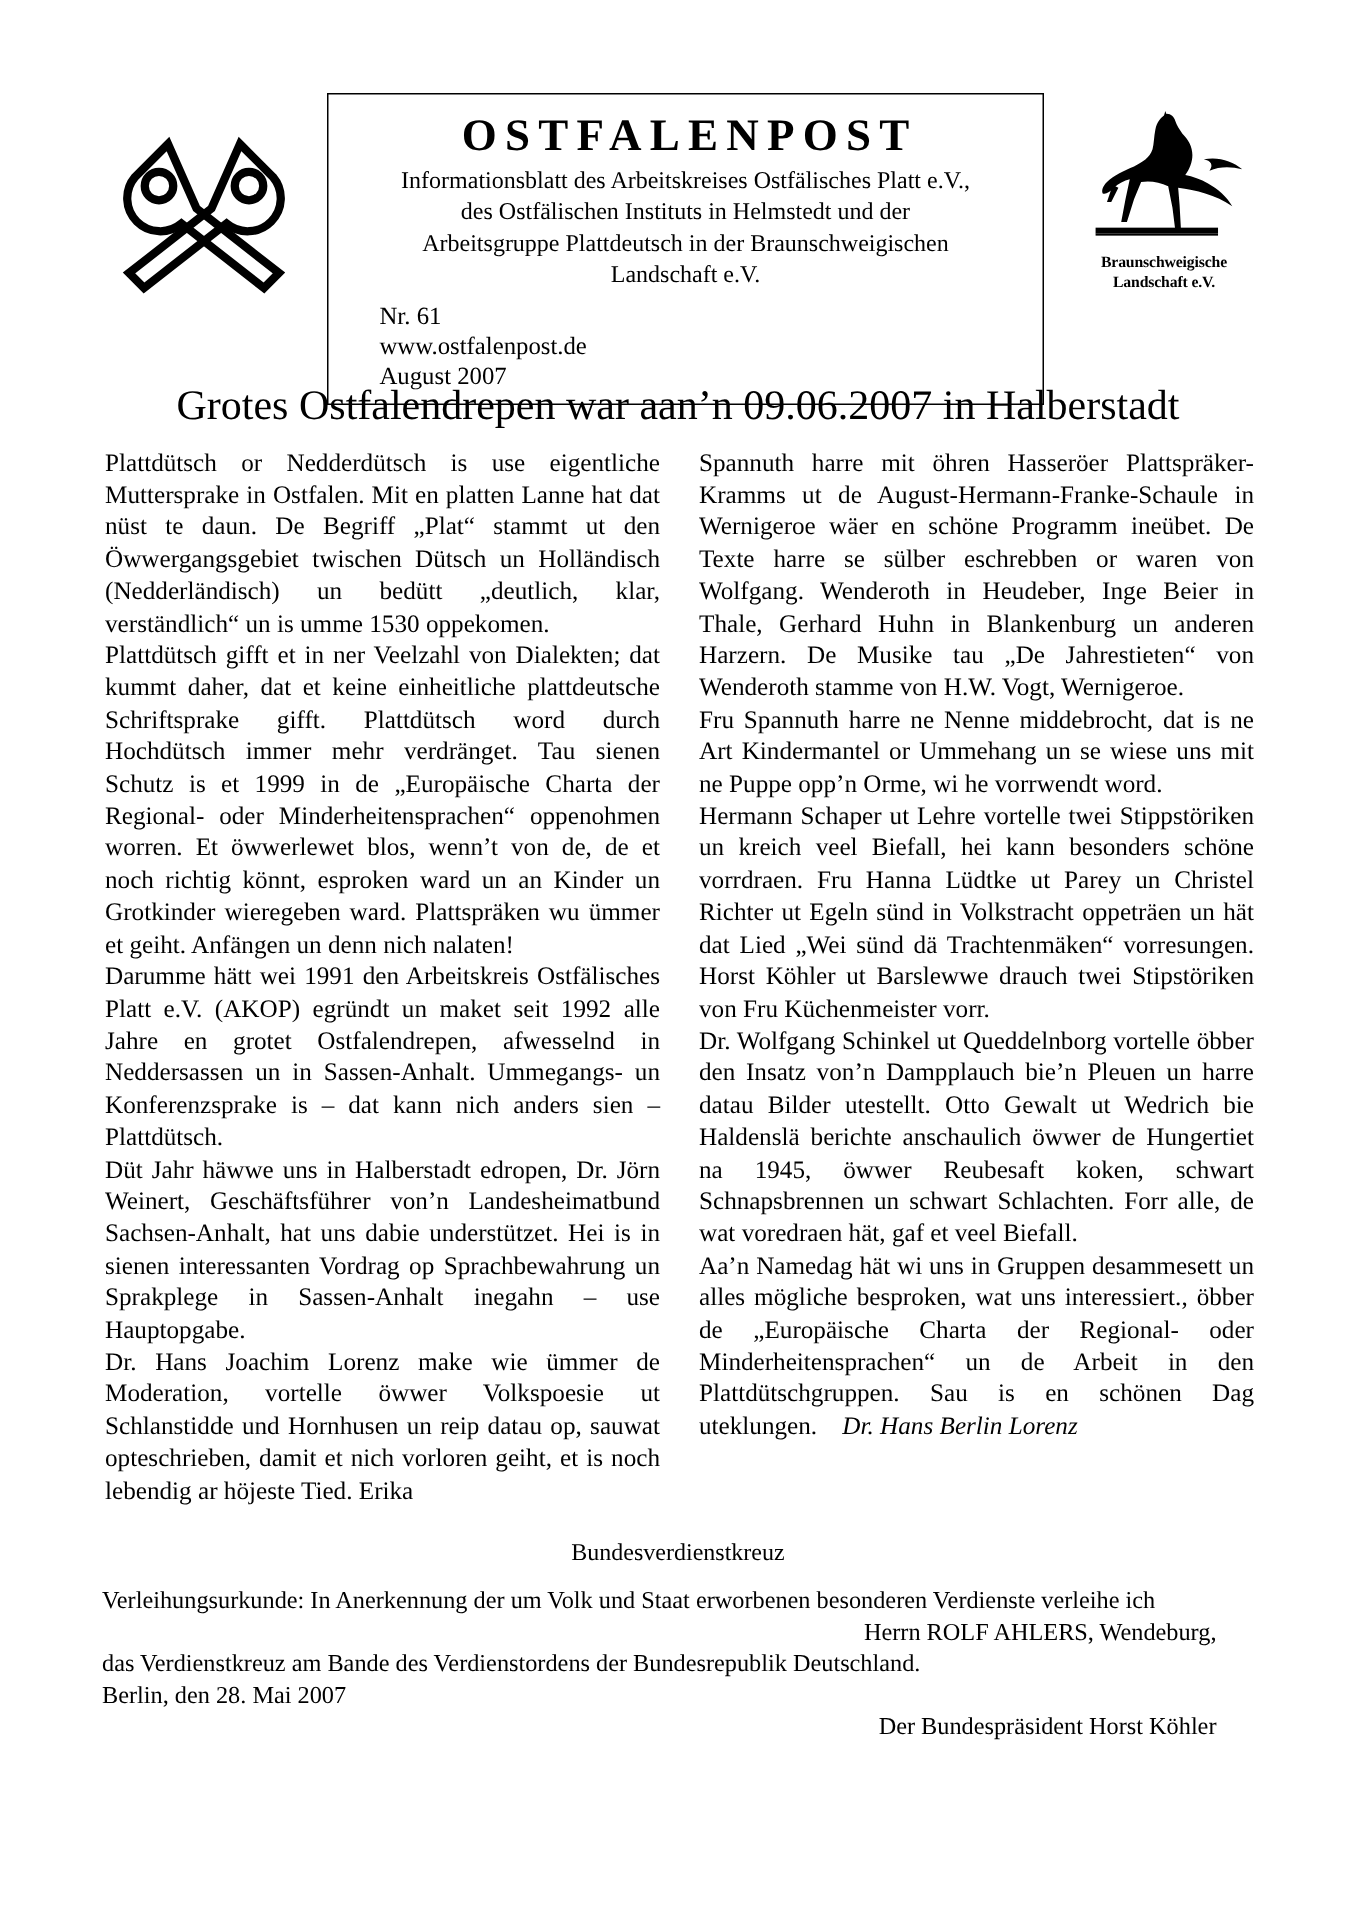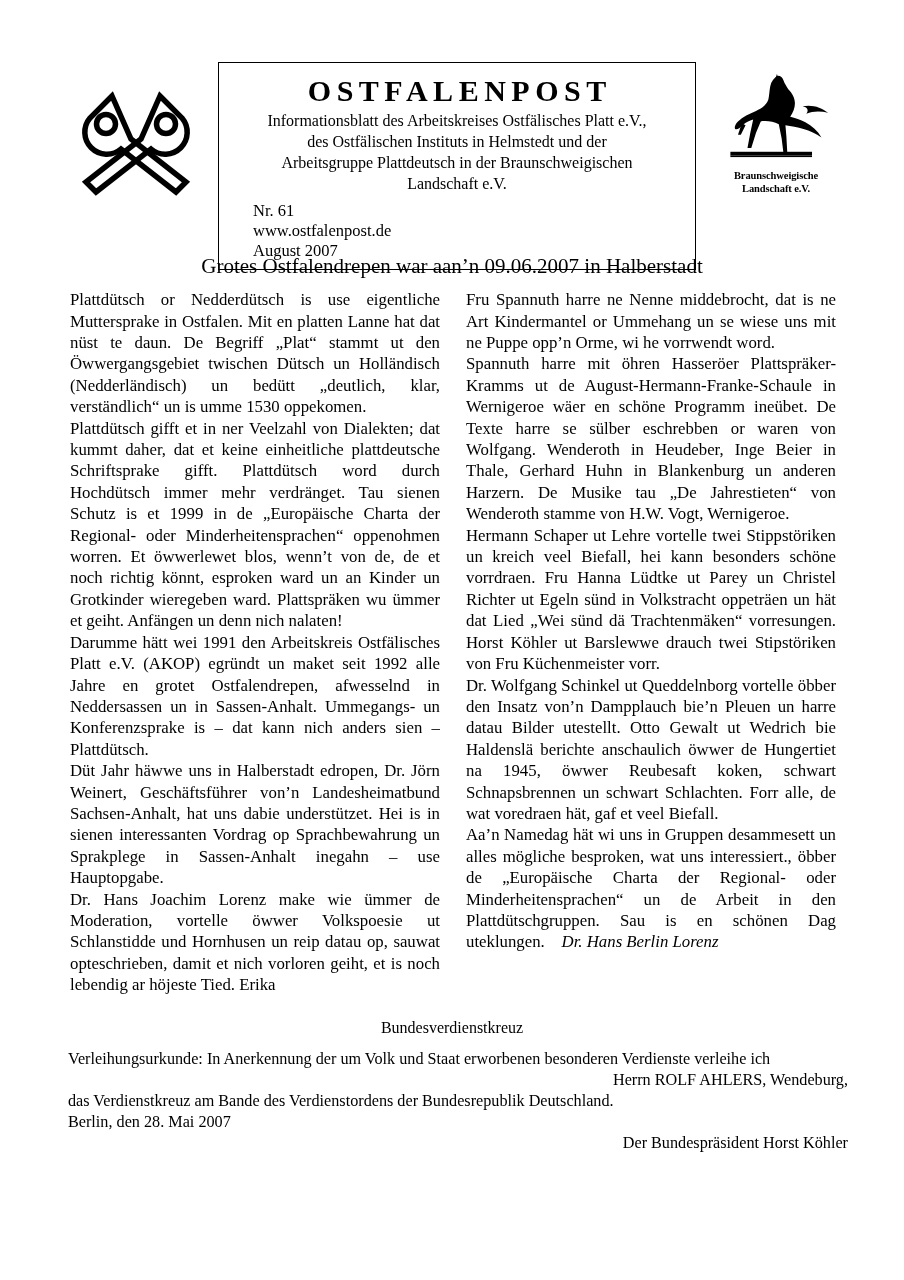--- a/index.html
+++ b/index.html
@@ -87,21 +87,21 @@
     line-height: 1.22;
     text-align: center;
     padding-left: 2px;
     margin-top: 1px;
     letter-spacing: -0.1px;
   }
 
   
   .headline {
     text-align: center;
-    font-size: 21px;
+    font-size: 28px;
     line-height: 1.2;
     margin: 14px 0 10px 0;
     padding: 0 40px;
   }
 
   
   .columns {
     display: flex;
     gap: 26px;
     padding: 0 68px 0 70px;
@@ -124,21 +124,21 @@
   }
 
   
   .section-heading {
     text-align: center;
     font-size: 16px;
     line-height: 1.2;
     margin: 22px 0 12px 0;
   }
   .bottom {
-    padding: 0 56px 0 68px;
+    padding: 0 93px 0 68px;
     box-sizing: border-box;
     font-size: 16.2px;
     line-height: 1.30;
   }
   .bottom p {
     margin: 0;
   }
   .just {
     text-align: justify;
     text-align-last: left;
@@ -233,22 +233,22 @@
 
     <div class="col">
       <p>Plattdütsch or Nedderdütsch is use eigentliche Muttersprake in Ostfalen. Mit en platten Lanne hat dat nüst te daun. De Begriff „Plat“ stammt ut den Öwwergangsgebiet twischen Dütsch un Holländisch (Nedderländisch) un bedütt „deutlich, klar, verständlich“ un is umme 1530 oppekomen.</p>
       <p>Plattdütsch gifft et in ner Veelzahl von Dialekten; dat kummt daher, dat et keine einheitliche plattdeutsche Schriftsprake gifft. Plattdütsch word durch Hochdütsch immer mehr verdränget. Tau sienen Schutz is et 1999 in de „Europäische Charta der Regional- oder Minderheitensprachen“ oppenohmen worren. Et öwwerlewet blos, wenn’t von de, de et noch richtig könnt, esproken ward un an Kinder un Grotkinder wieregeben ward. Plattspräken wu ümmer et geiht. Anfängen un denn nich nalaten!</p>
       <p>Darumme hätt wei 1991 den Arbeitskreis Ostfälisches Platt e.V. (AKOP) egründt un maket seit 1992 alle Jahre en grotet Ostfalendrepen, afwesselnd in Neddersassen un in Sassen-Anhalt. Ummegangs- un Konferenzsprake is – dat kann nich anders sien – Plattdütsch.</p>
       <p>Düt Jahr häwwe uns in Halberstadt edropen, Dr. Jörn Weinert, Geschäftsführer von’n Landesheimatbund Sachsen-Anhalt, hat uns dabie understützet. Hei is in sienen interessanten Vordrag op Sprachbewahrung un Sprakplege in Sassen-Anhalt inegahn – use Hauptopgabe.</p>
       <p>Dr. Hans Joachim Lorenz make wie ümmer de Moderation, vortelle öwwer Volkspoesie ut Schlanstidde und Hornhusen un reip datau op, sauwat opteschrieben, damit et nich vorloren geiht, et is noch lebendig ar höjeste Tied. Erika</p>
     </div>
 
     <div class="col">
+      <p>Spannuth harre mit öhren Hasseröer Plattspräker-Kramms ut de August-Hermann-Franke-Schaule in Wernigeroe wäer en schöne Programm ineübet. De Texte harre se sülber eschrebben or waren von Wolfgang. Wenderoth in Heudeber, Inge Beier in Thale, Gerhard Huhn in Blankenburg un anderen Harzern. De Musike tau „De Jahrestieten“ von Wenderoth stamme von H.W. Vogt, Wernigeroe.</p>
       <p>Fru Spannuth harre ne Nenne middebrocht, dat is ne Art Kindermantel or Ummehang un se wiese uns mit ne Puppe opp’n Orme, wi he vorrwendt word.</p>
-      <p>Spannuth harre mit öhren Hasseröer Plattspräker-Kramms ut de August-Hermann-Franke-Schaule in Wernigeroe wäer en schöne Programm ineübet. De Texte harre se sülber eschrebben or waren von Wolfgang. Wenderoth in Heudeber, Inge Beier in Thale, Gerhard Huhn in Blankenburg un anderen Harzern. De Musike tau „De Jahrestieten“ von Wenderoth stamme von H.W. Vogt, Wernigeroe.</p>
       <p>Hermann Schaper ut Lehre vortelle twei Stippstöriken un kreich veel Biefall, hei kann besonders schöne vorrdraen. Fru Hanna Lüdtke ut Parey un Christel Richter ut Egeln sünd in Volkstracht oppeträen un hät dat Lied „Wei sünd dä Trachtenmäken“ vorresungen. Horst Köhler ut Barslewwe drauch twei Stipstöriken von Fru Küchenmeister vorr.</p>
       <p>Dr. Wolfgang Schinkel ut Queddelnborg vortelle öbber den Insatz von’n Dampplauch bie’n Pleuen un harre datau Bilder utestellt. Otto Gewalt ut Wedrich bie Haldenslä berichte anschaulich öwwer de Hungertiet na 1945, öwwer Reubesaft koken, schwart Schnapsbrennen un schwart Schlachten. Forr alle, de wat voredraen hät, gaf et veel Biefall.</p>
       <p><span>Aa’n Namedag hät wi uns in Gruppen desammesett un alles mögliche besproken, wat uns interessiert., öbber de „Europäische Charta der Regional- oder Minderheitensprachen“ un de Arbeit in den Plattdütschgruppen. Sau is en schönen Dag uteklungen.</span><span class="byline">&nbsp;&nbsp;&nbsp;&nbsp;<span>Dr. Hans Berlin Lorenz</span></span></p>
     </div>
 
   </div>
 
   <div class="section-heading">Bundesverdienstkreuz</div>
 
   <div class="bottom">

